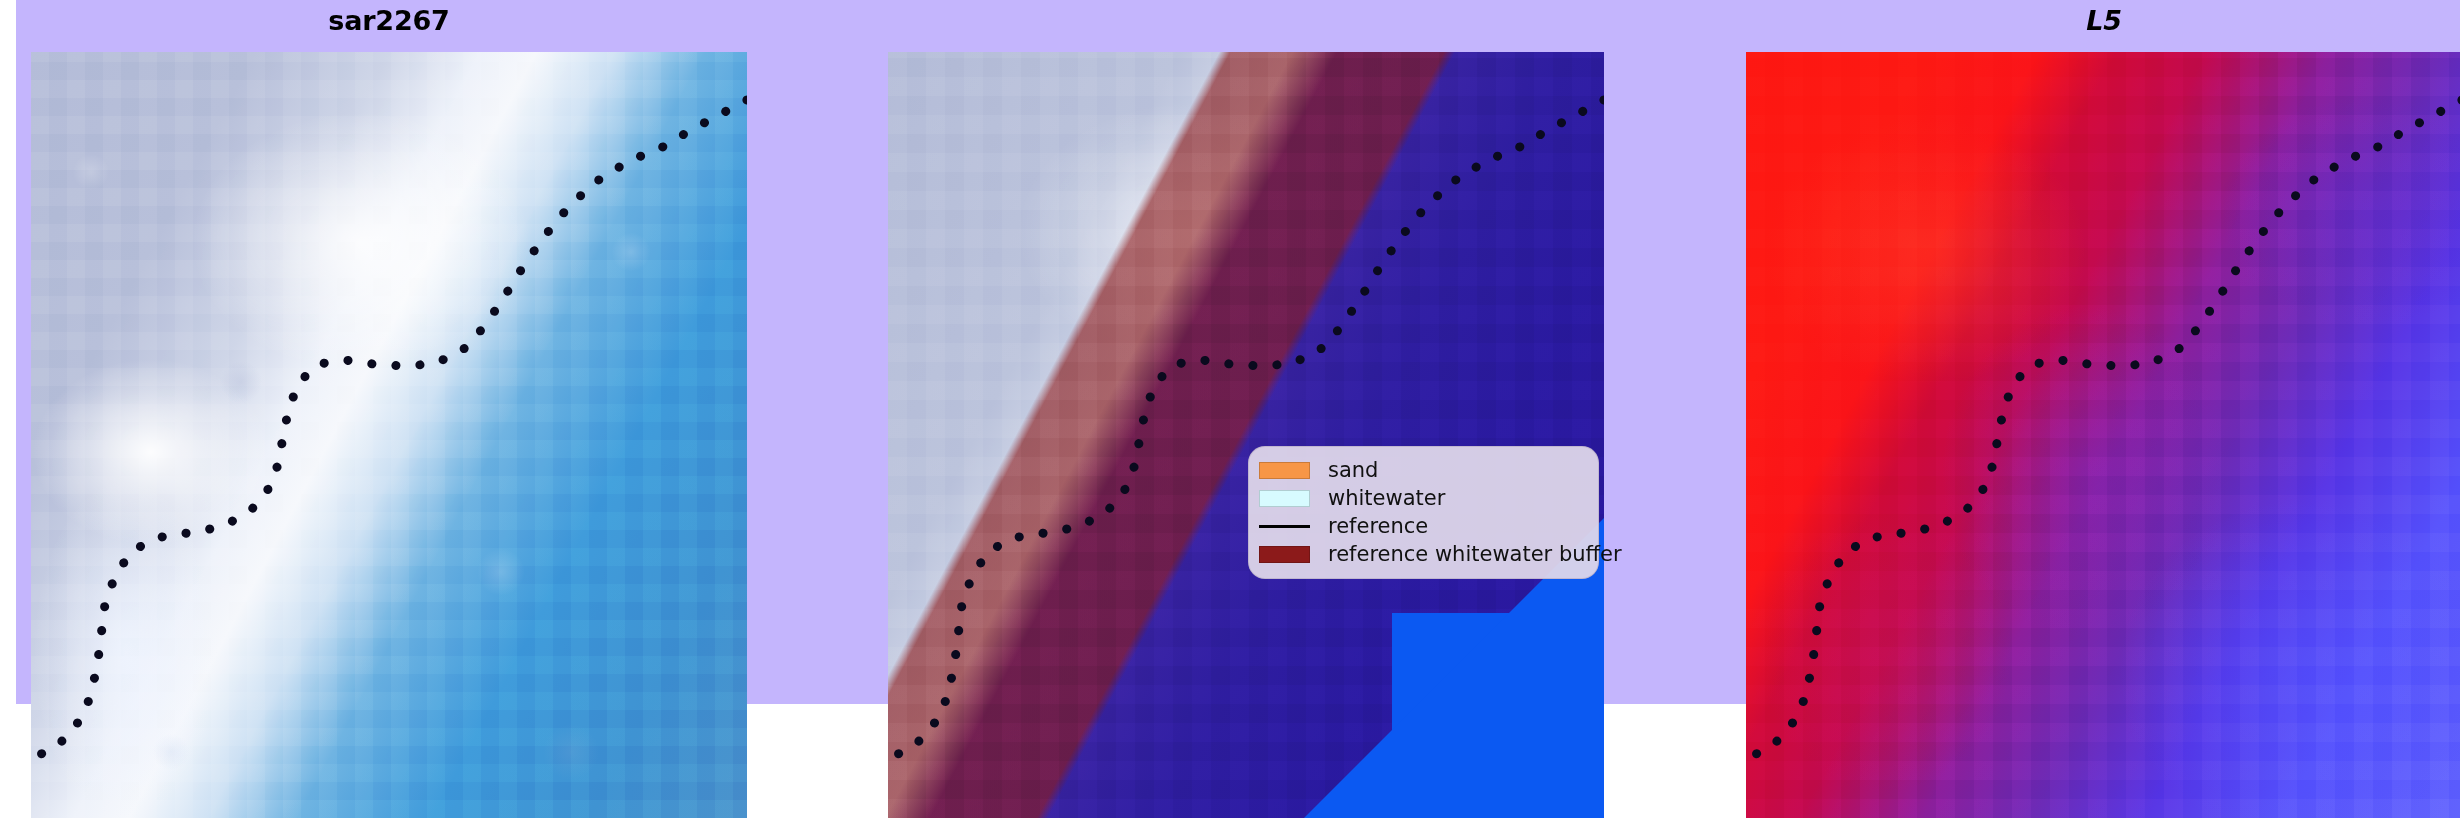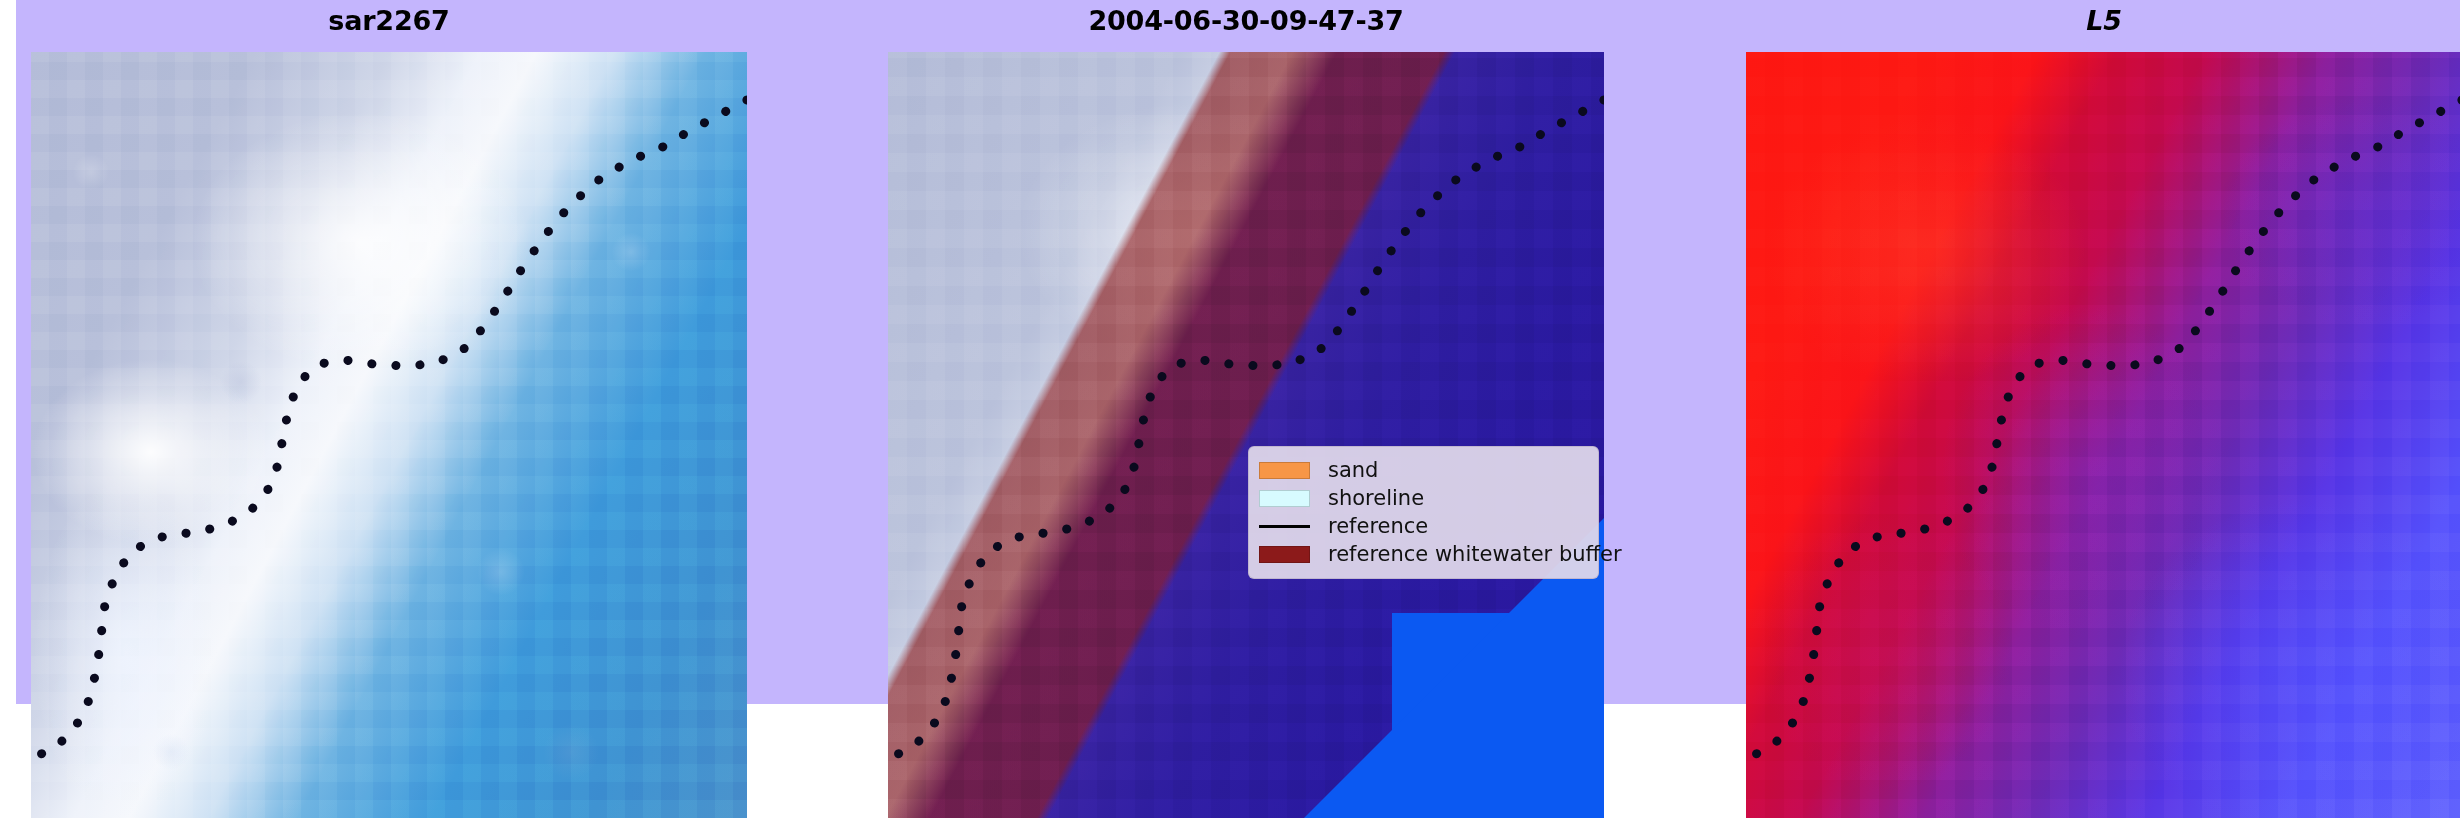--- a/index.html
+++ b/index.html
@@ -192,21 +192,21 @@
   }
 
   
   .legend {
     position: absolute;
     left: 1232px;
     top: 446px;
     width: 351px;
     background: rgba(223,216,234,0.94);
     border: 1px solid rgba(190,180,205,0.9);
-    border-radius: 6px;
+    border-radius: 17px;
     padding: 9px 2px 10px 10px;
     box-sizing: border-box;
   }
   .legend-row {
     display: flex;
     align-items: center;
     height: 28px;
   }
   .legend-swatch {
     width: 51px;
@@ -248,21 +248,20 @@
     <div class="raster p1-noise"></div>
     <div class="raster p1-speck"></div>
     <svg class="shoreline-svg" viewBox="0 0 716 766" preserveAspectRatio="none">
       <path class="shoreline-path" d="M 716 48 L 660 78 L 630 96 L 600 108 L 570 126 L 540 152 L 512 186
         L 490 218 L 470 250 L 452 276 L 430 300 L 402 312 L 372 314 L 342 312 L 314 308 L 288 312
         L 268 330 L 258 356 L 252 384 L 248 410 L 238 436 L 222 456 L 200 470 L 176 478 L 150 482
         L 124 486 L 100 500 L 84 524 L 74 552 L 70 584 L 66 616 L 58 648 L 44 676 L 26 694 L 6 704 L 0 708"></path>
     </svg>
   </div>
 
-  <div class="panel-title title-2">2004-06-30-09-47-37</div>
   <div class="panel panel-2">
     <div class="raster p2-base"></div>
     <div class="raster p2-water-overlay"></div>
     <div class="raster p2-buffer"></div>
     <div class="raster p2-steps"></div>
     <div class="p2-bluewater-block"></div>
     <div class="p2-bluewater"></div>
     <svg class="shoreline-svg" viewBox="0 0 716 766" preserveAspectRatio="none">
       <path class="shoreline-path" d="M 716 48 L 660 78 L 630 96 L 600 108 L 570 126 L 540 152 L 512 186
         L 490 218 L 470 250 L 452 276 L 430 300 L 402 312 L 372 314 L 342 312 L 314 308 L 288 312
@@ -284,21 +283,21 @@
     </svg>
   </div>
 
   <div class="legend">
     <div class="legend-row">
       <span class="legend-swatch" style="background: rgb(247, 150, 70);"></span>
       <span class="legend-label">sand</span>
     </div>
     <div class="legend-row">
       <span class="legend-swatch" style="background: rgb(215, 251, 255);"></span>
-      <span class="legend-label">shoreline</span>
+      <span class="legend-label">whitewater</span>
     </div>
     <div class="legend-row">
       <span class="legend-line"></span>
       <span class="legend-label">reference</span>
     </div>
     <div class="legend-row">
       <span class="legend-swatch" style="background: rgb(140, 26, 26);"></span>
       <span class="legend-label">reference whitewater buffer</span>
     </div>
   </div>

